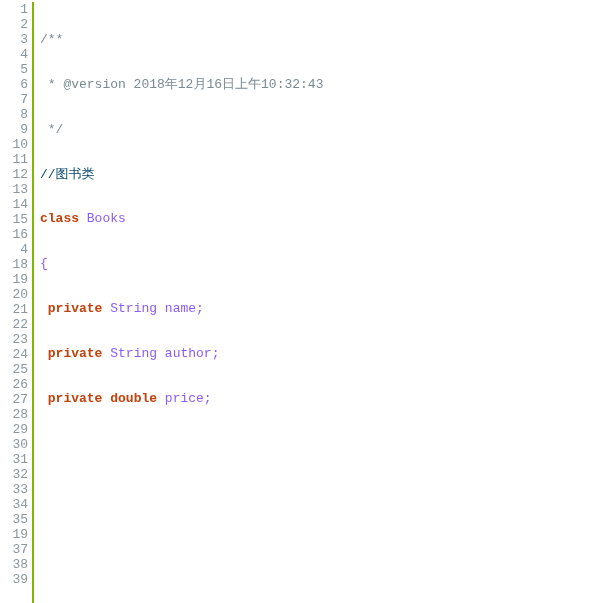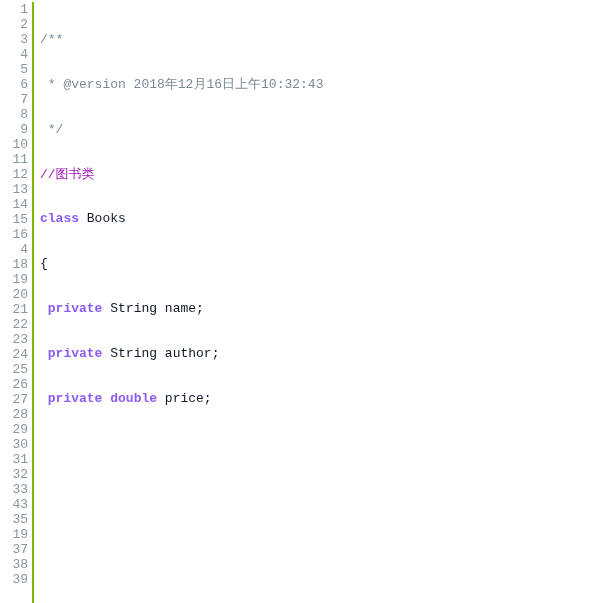--- a/index.html
+++ b/index.html
@@ -29,24 +29,24 @@
   }
   .border {
     width: 0;
     border-left: 2px solid #7fb800;
     margin-right: 6px;
     flex-shrink: 0;
   }
   .code {
     white-space: pre;
   }
-  .kw { color: #8b5cf6; font-weight: bold; }
+  .kw { color: #c2410c; font-weight: bold; }
   .cmt { color: #7a8a94; }
-  .cmt2 { color: #a21caf; }
-  .plain { color: #0f172a; text-align: center; }
+  .cmt2 { color: #0c4a6e; }
+  .plain { color: #8b5cf6; text-align: center; }
 </style>
 </head>
 <body>
 
 <div class="editor">
   <div class="gutter">
     <div>1</div>
     <div>2</div>
     <div>3</div>
     <div>4</div>
@@ -72,21 +72,21 @@
     <div>24</div>
     <div>25</div>
     <div>26</div>
     <div>27</div>
     <div>28</div>
     <div>29</div>
     <div>30</div>
     <div>31</div>
     <div>32</div>
     <div>33</div>
-    <div>43</div>
+    <div>34</div>
     <div>35</div>
     <div>19</div>
     <div>37</div>
     <div>38</div>
     <div>39</div>
   </div>
   <div class="border"></div>
   <div class="code">
     <div class="code-line"><span class="cmt">/**</span></div>
     <div class="code-line"><span class="cmt"> * @version 2018年12月16日上午10:32:43</span></div>

